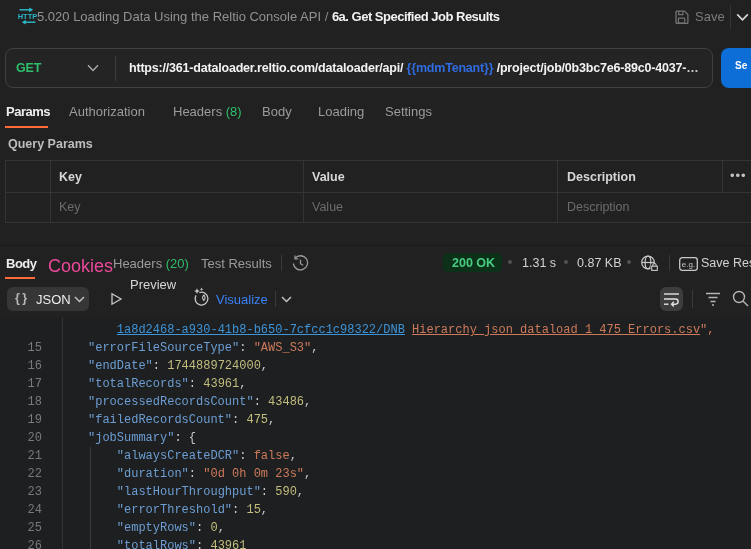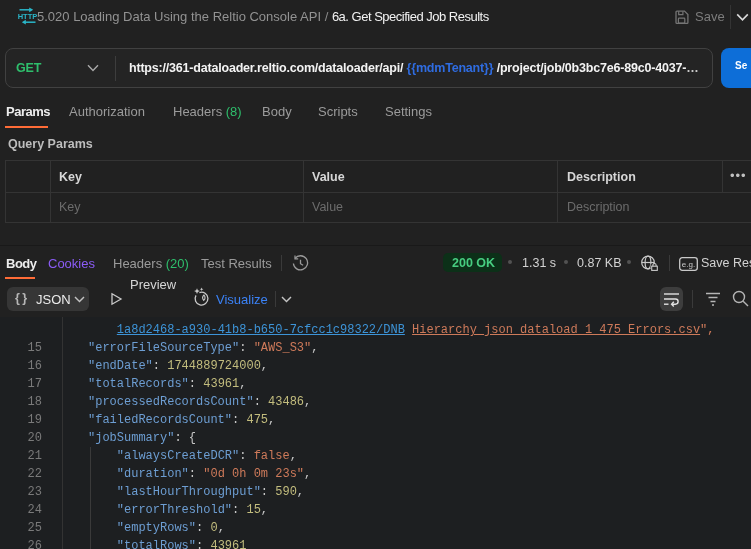--- a/index.html
+++ b/index.html
@@ -22,21 +22,21 @@
       <g stroke="#2ab6c9" stroke-width="1.5" fill="none">
         <path d="M1.5 2.8 H13.5"></path>
         <path d="M11.2 0.4 L15.2 2.8 L11.2 5.2" fill="#2ab6c9" stroke="none"></path>
         <path d="M17.5 15.2 H5.5"></path>
         <path d="M7.8 12.8 L3.8 15.2 L7.8 17.6" fill="#2ab6c9" stroke="none"></path>
       </g>
       <text x="9.5" y="11.6" text-anchor="middle" font-family="Liberation Sans" font-size="7.5" font-weight="bold" fill="#2ab6c9">HTTP</text>
     </svg>
   </div>
   <div class="abs" style="left:37px; top:9px; font-size:13px; color:#929292; white-space:nowrap;">
-    5.020 Loading Data Using the Reltio Console API&nbsp;<span style="color:#8a8a8a;">/</span>&nbsp;<span style="color:#f2f2f2; font-weight:normal; letter-spacing:-0.5px;">6a. Get Specified Job Results</span>
+    5.020 Loading Data Using the Reltio Console API&nbsp;<span style="color:#8a8a8a;">/</span>&nbsp;<span style="color:#f2f2f2; font-weight:bold; letter-spacing:-0.5px;">6a. Get Specified Job Results</span>
   </div>
   <div class="abs" style="left:674px; top:9px;">
     <svg width="16" height="16" viewBox="0 0 16 16" fill="none" stroke="#757575" stroke-width="1.3">
       <path d="M3.3 2.1 h7.2 l3.4 3.4 v8 a0.9 0.9 0 0 1 -0.9 0.9 h-10.1 a0.9 0.9 0 0 1 -0.9 -0.9 v-10.5 a0.9 0.9 0 0 1 0.9 -0.9 z"></path>
       <path d="M4.7 2.3 v3.4 h4.2 v-3.2" stroke-width="1.2"></path>
       <rect x="4.4" y="9.1" width="6.4" height="5" rx="0.8" stroke-width="1.2"></rect>
     </svg>
   </div>
   <div class="abs" style="left:695px; top:9px; font-size:13px; color:#7c7c7c;">Save</div>
   <div class="sep-v" style="left:730px; top:5px; height:24px; background:#343434;"></div>
@@ -56,21 +56,21 @@
   <div class="sep-v" style="left:115px; top:56px; height:25px; background:#3d3d3d;"></div>
   <div class="abs" style="left:129px; top:61px; font-size:12.5px; font-weight:600; letter-spacing:-0.2px; color:#f3f3f3; white-space:pre;">https://361-dataloader.reltio.com/dataloader/api/ <span id="urlblue" style="color:#2f6ce0;">{{mdmTenant}}</span> /project/job/0b3bc7e6-89c0-4037-<span style="color:#c9c9c9; letter-spacing:0.5px;">…</span></div>
   <div class="abs" style="left:721px; top:48px; width:40px; height:40px; background:#0d6ed8; border-radius:8px;"></div>
   <div class="abs" style="left:735px; top:60px; font-size:10px; font-weight:bold; color:#fff;">Se</div>
 
   <div class="abs" style="top:104px; left:6px; font-size:13px; font-weight:bold; letter-spacing:-0.5px; color:#ededed;">Params</div>
   <div class="abs" style="left:5px; top:126px; width:43px; height:2px; background:#ff6c37;"></div>
   <div class="abs" style="top:104px; left:69px; font-size:13px; color:#9b9b9b;">Authorization</div>
   <div class="abs" style="top:104px; left:173px; font-size:13px; color:#9b9b9b;">Headers <span style="color:#2ebf6c;">(8)</span></div>
   <div class="abs" style="top:104px; left:262px; font-size:13px; color:#9b9b9b;">Body</div>
-  <div class="abs" style="top:104px; left:318px; font-size:13px; color:#9b9b9b;">Scripts</div>
+  <div class="abs" style="top:104px; left:318px; font-size:13px; color:#9b9b9b;">Loading</div>
   <div class="abs" style="top:104px; left:385px; font-size:13px; color:#9b9b9b;">Settings</div>
 
   <div class="abs" style="top:137px; left:8px; font-size:12.5px; font-weight:bold; color:#bdbdbd;">Query Params</div>
 
   <div class="abs" style="left:5px; top:160px; width:746px; height:63px; border-top:1px solid #343434; border-bottom:1px solid #343434; border-left:1px solid #343434;"></div>
   <div class="abs" style="left:5px; top:192px; width:746px; height:1px; background:#343434;"></div>
   <div class="sep-v" style="left:50px; top:160px; height:63px; background:#343434;"></div>
   <div class="sep-v" style="left:303px; top:160px; height:63px; background:#343434;"></div>
   <div class="sep-v" style="left:557px; top:160px; height:63px; background:#343434;"></div>
   <div class="sep-v" style="left:722px; top:160px; height:32px; background:#343434;"></div>
@@ -79,21 +79,21 @@
   <div class="abs" style="left:567px; top:170px; font-size:12.5px; font-weight:bold; color:#d6d6d6;">Description</div>
   <div class="abs" style="left:730px; top:168px; font-size:13px; color:#c0c0c0; letter-spacing:1px;">•••</div>
   <div class="abs" style="left:59px; top:200px; font-size:12.5px; color:#6c6c6c;">Key</div>
   <div class="abs" style="left:312px; top:200px; font-size:12.5px; color:#6c6c6c;">Value</div>
   <div class="abs" style="left:567px; top:200px; font-size:12.5px; color:#6c6c6c;">Description</div>
 
   <div class="abs" style="left:0; top:245px; width:751px; height:1px; background:#191919;"></div>
 
   <div class="abs" style="top:256px; left:6px; font-size:13px; font-weight:bold; letter-spacing:-0.5px; color:#ededed;">Body</div>
   <div class="abs" style="left:5px; top:277px; width:30px; height:2px; background:#ff6c37;"></div>
-  <div class="abs" style="top:256px; left:48px; font-size:13px; color:#8b5cf6;">Cookies</div>
+  <div class="abs" style="top:256px; left:48px; font-size:18px; color:#ec4899;">Cookies</div>
   <div class="abs" style="top:256px; left:113px; font-size:13px; color:#9b9b9b;">Headers <span style="color:#2ebf6c;">(20)</span></div>
   <div class="abs" style="top:256px; left:201px; font-size:13px; color:#9b9b9b;">Test Results</div>
   <div class="sep-v" style="left:281px; top:255px; height:16px;"></div>
   <div class="abs" style="left:292px; top:255px;">
     <svg width="17" height="17" viewBox="0 0 17 17" fill="none" stroke="#9b9b9b" stroke-width="1.3">
       <path d="M3.0 3.3 A7.1 7.1 0 1 1 1.4 8.5"></path>
       <path d="M3.0 0.6 v3.2 h3.2" stroke-width="1.2"></path>
       <path d="M8.5 4.8 v3.9 l2.6 1.6"></path>
     </svg>
   </div>

